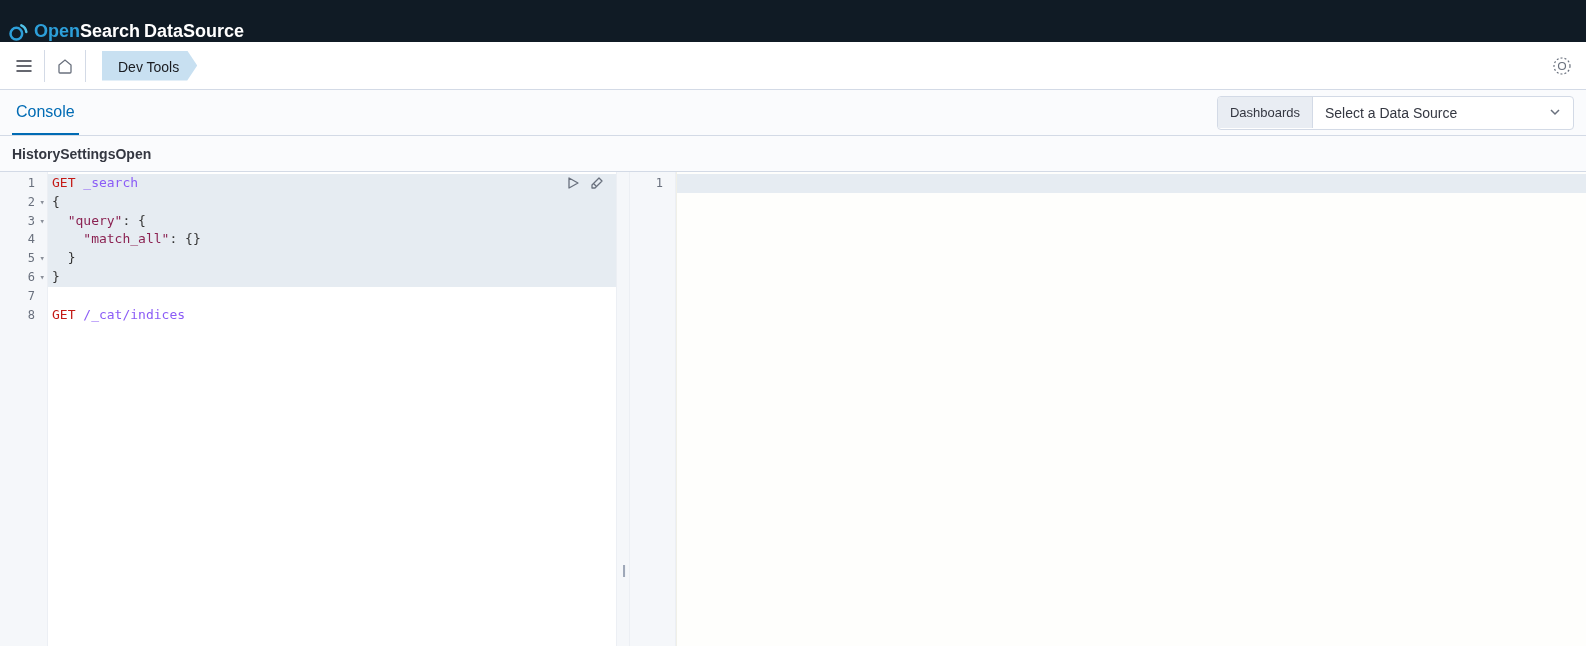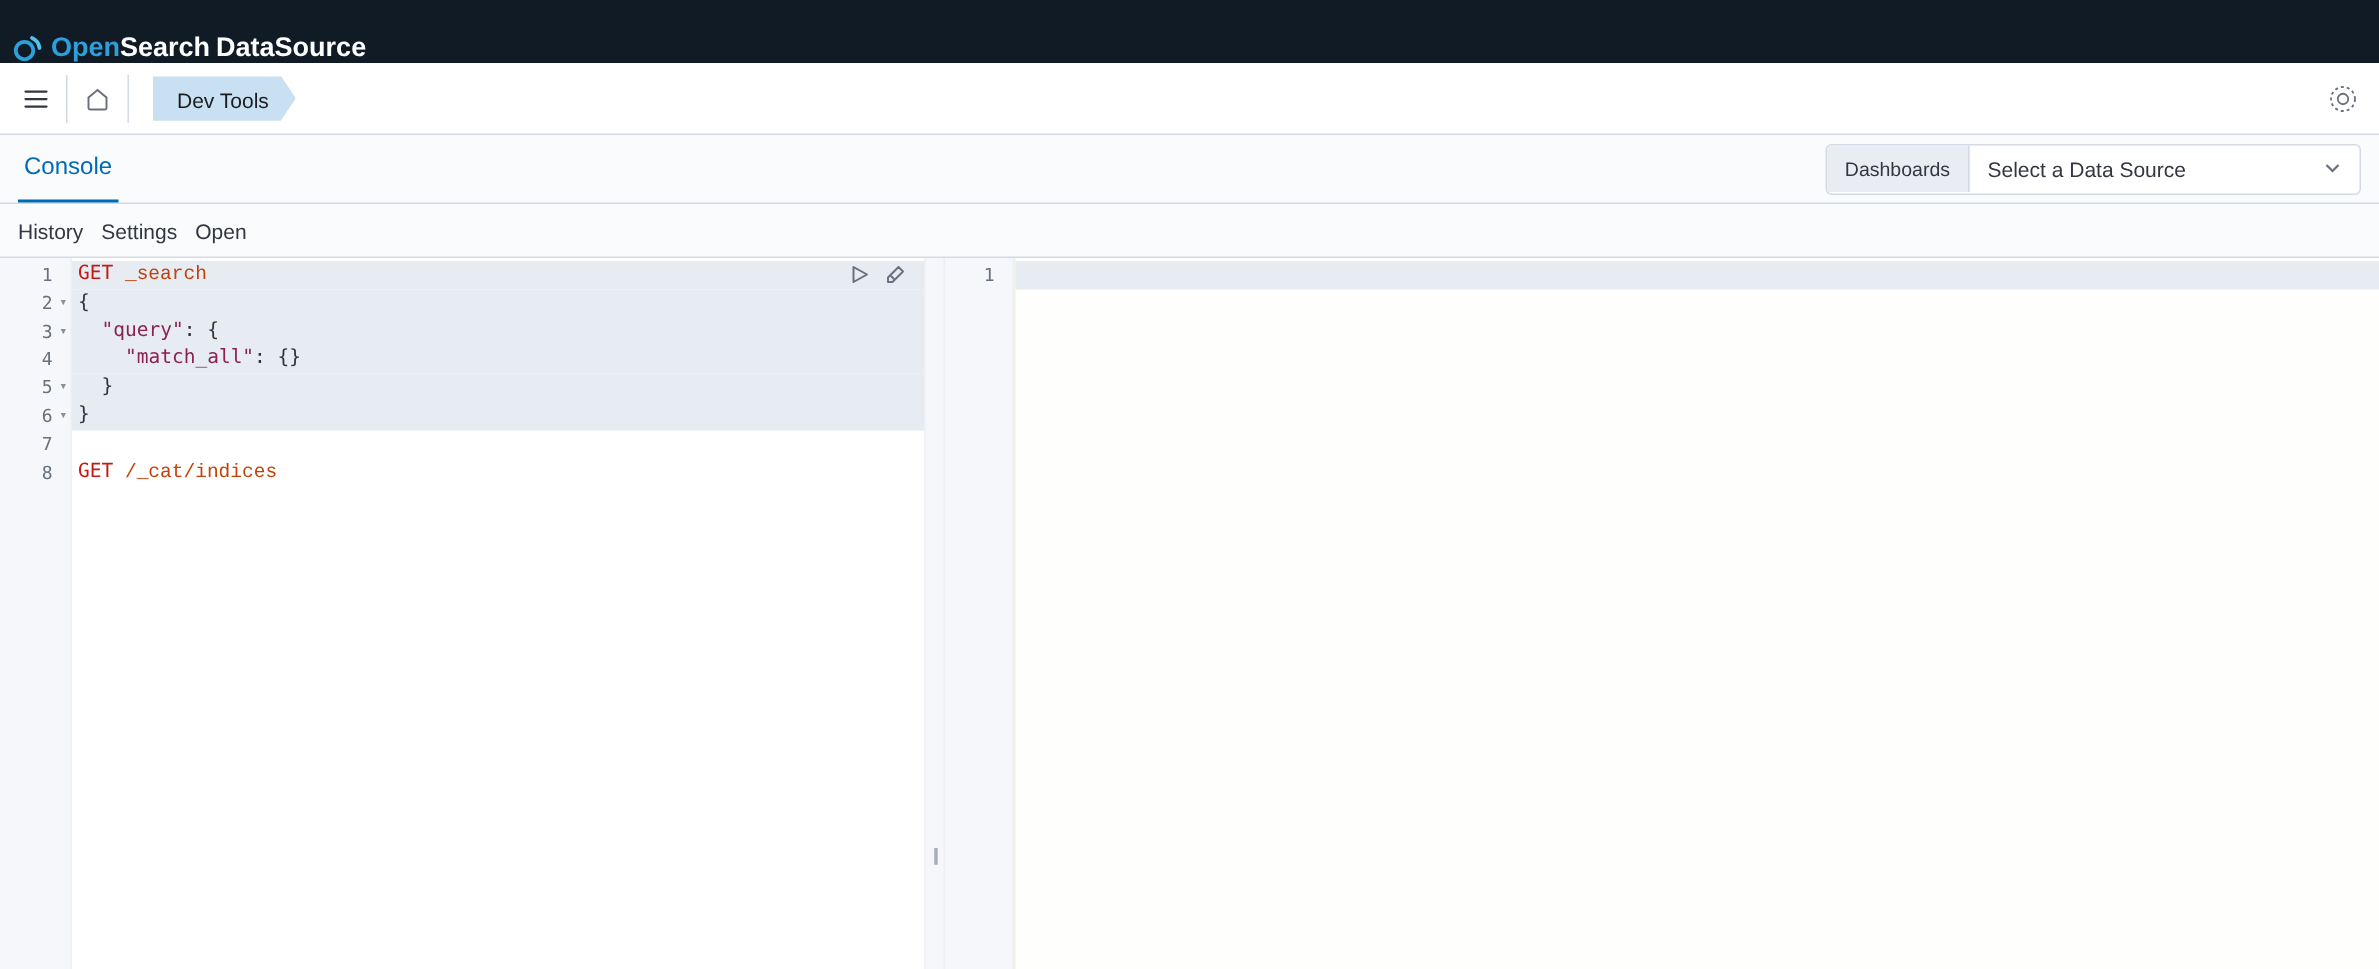--- a/index.html
+++ b/index.html
@@ -139,23 +139,24 @@
   top: 50%;
   transform: translateY(-50%);
   color: #69707D;
 }
 
 .toolbar {
   height: 36px;
   display: flex;
   align-items: center;
   padding: 0 12px;
-  gap: 12px;
+  gap: 0;
   background: #FAFBFD;
   border-bottom: 1px solid #D3DAE6;
+  font-weight: bold;
 }
 .toolbar-link {
   font-size: 14px;
   color: #343741;
   cursor: pointer;
 }
 
 .editor-area {
   display: flex;
   height: calc(100vh - 42px - 48px - 46px - 36px);
@@ -206,21 +207,21 @@
 .code-line {
   height: 18.8px;
   line-height: 18.8px;
   padding-left: 4px;
   white-space: pre;
 }
 .hl-block {
   background: #E6ECF2;
 }
 .tok-method { color: #C41A16; }
-.tok-path { color: #c2410c; font-family: Liberation Mono, monospace; }
+.tok-path { color: #8b5cf6; }
 .tok-brace { color: #333; }
 .tok-key { color: #8B2252; }
 .tok-punc { color: #333; }
 
 .action-icons {
   position: absolute;
   top: 2px;
   right: 10px;
   display: flex;
   gap: 6px;

